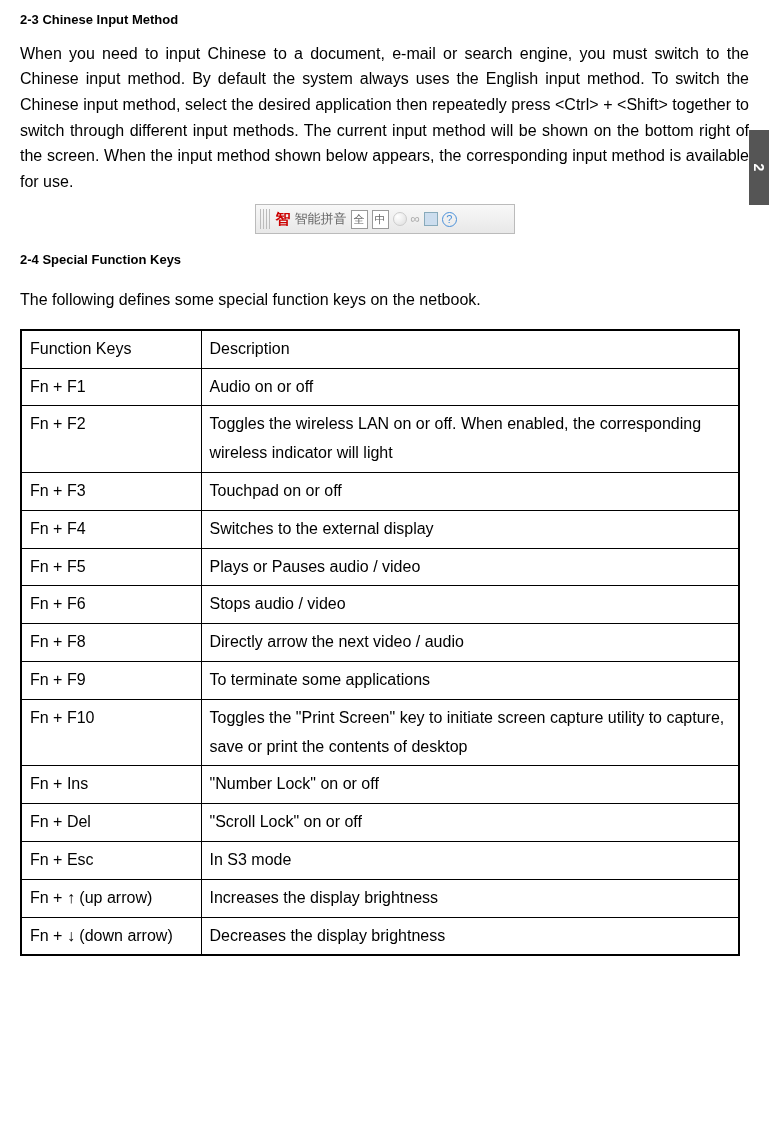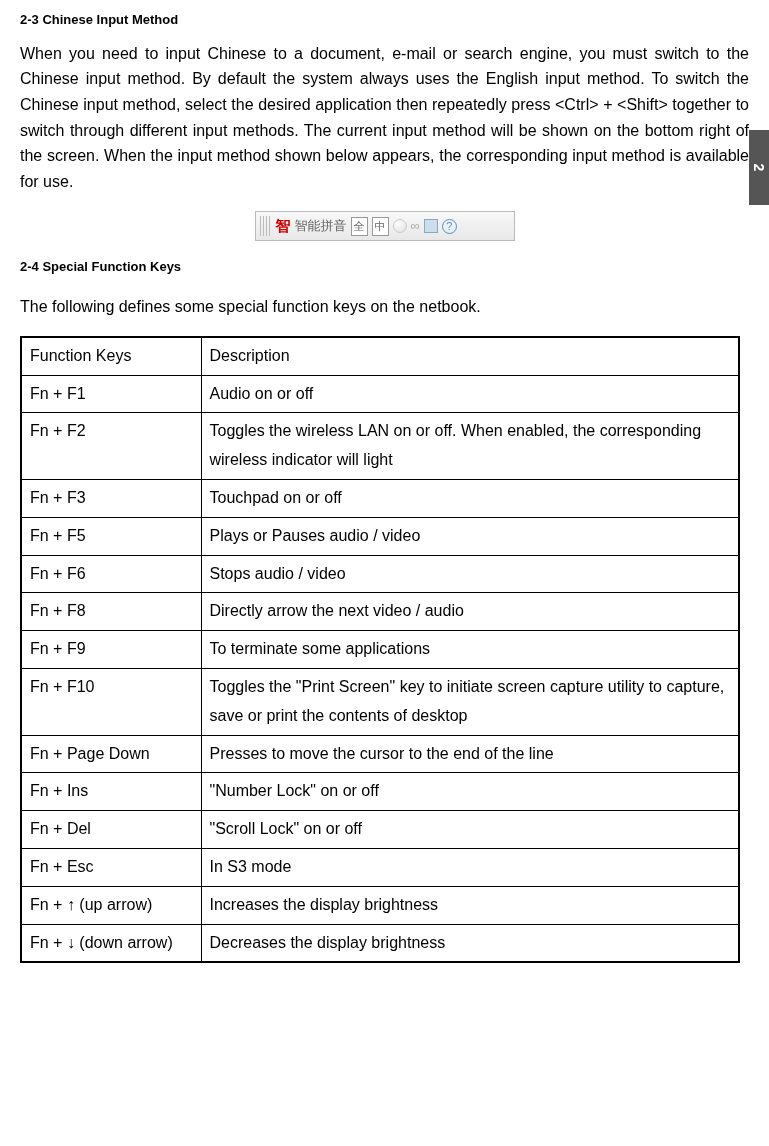--- a/index.html
+++ b/index.html
@@ -12,21 +12,21 @@
     font-size: 16px;
     line-height: 1.6;
   }
   h2 {
     font-size: 13px;
     font-weight: bold;
     margin: 0 0 10px 0;
   }
   p.body-text {
     text-align: justify;
-    margin: 0 0 17px 0;
+    margin: 0 0 10px 0;
   }
   .ime-bar {
     display: flex;
     align-items: center;
     width: 260px;
     margin: 10px auto 16px auto;
     border: 1px solid #bbb;
     background: linear-gradient(#f8f8f8, #e8e8e8);
     padding: 2px 4px;
     gap: 4px;
@@ -141,42 +141,42 @@
       </tr>
       <tr>
         <td>Fn + F2</td>
         <td>Toggles the wireless LAN on or off. When enabled, the corresponding wireless indicator will light</td>
       </tr>
       <tr>
         <td>Fn + F3</td>
         <td>Touchpad on or off</td>
       </tr>
       <tr>
+        <td>Fn + F4</td>
+        <td>Switches to the external display</td>
+      </tr>
+      <tr>
         <td>Fn + F5</td>
         <td>Plays or Pauses audio / video</td>
       </tr>
       <tr>
         <td>Fn + F6</td>
         <td>Stops audio / video</td>
       </tr>
       <tr>
         <td>Fn + F8</td>
         <td>Directly arrow the next video / audio</td>
       </tr>
       <tr>
         <td>Fn + F9</td>
         <td>To terminate some applications</td>
       </tr>
       <tr>
         <td>Fn + F10</td>
         <td>Toggles the "Print Screen" key to initiate screen capture utility to capture, save or print the contents of desktop</td>
-      </tr>
-      <tr>
-        <td>Fn + Page Down</td>
-        <td>Presses to move the cursor to the end of the line</td>
       </tr>
       <tr>
         <td>Fn + Ins</td>
         <td>"Number Lock" on or off</td>
       </tr>
       <tr>
         <td>Fn + Del</td>
         <td>"Scroll Lock" on or off</td>
       </tr>
       <tr>

